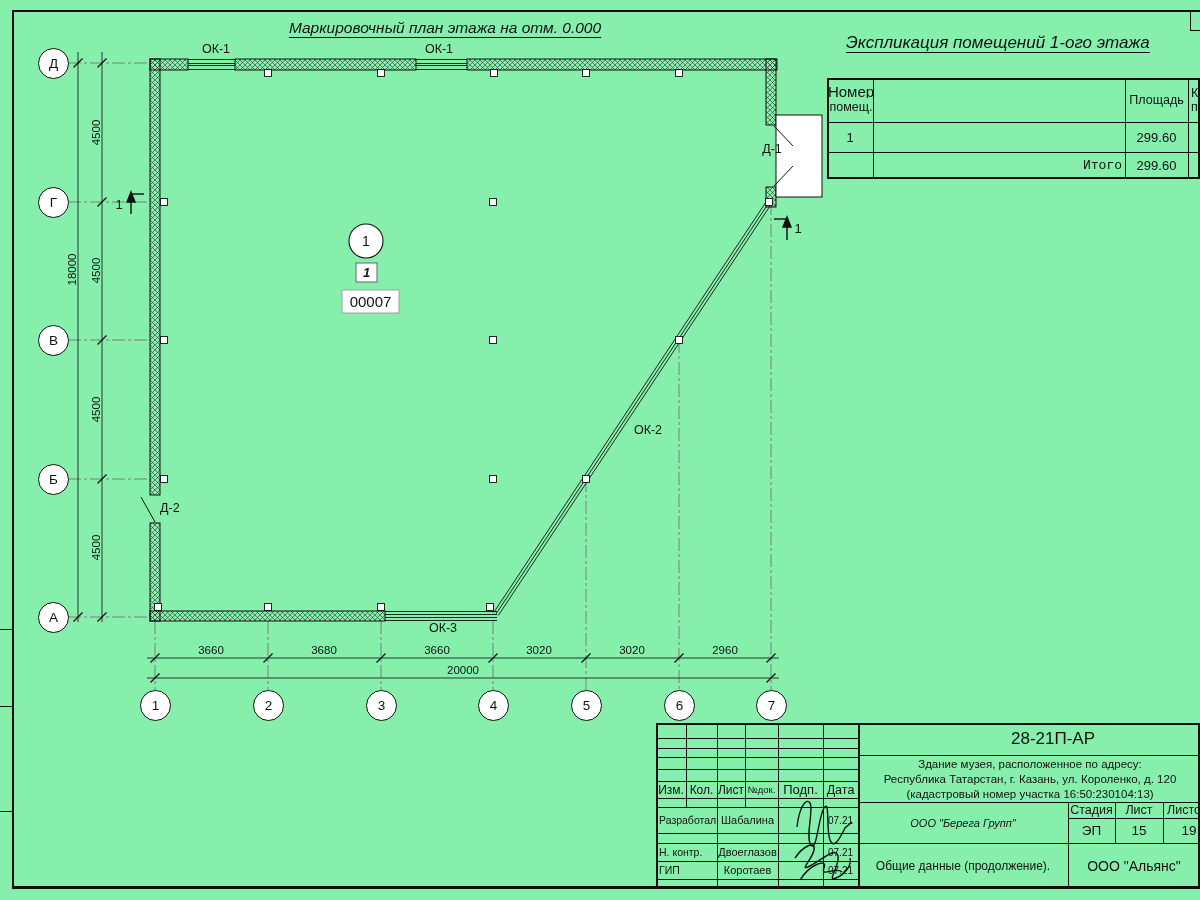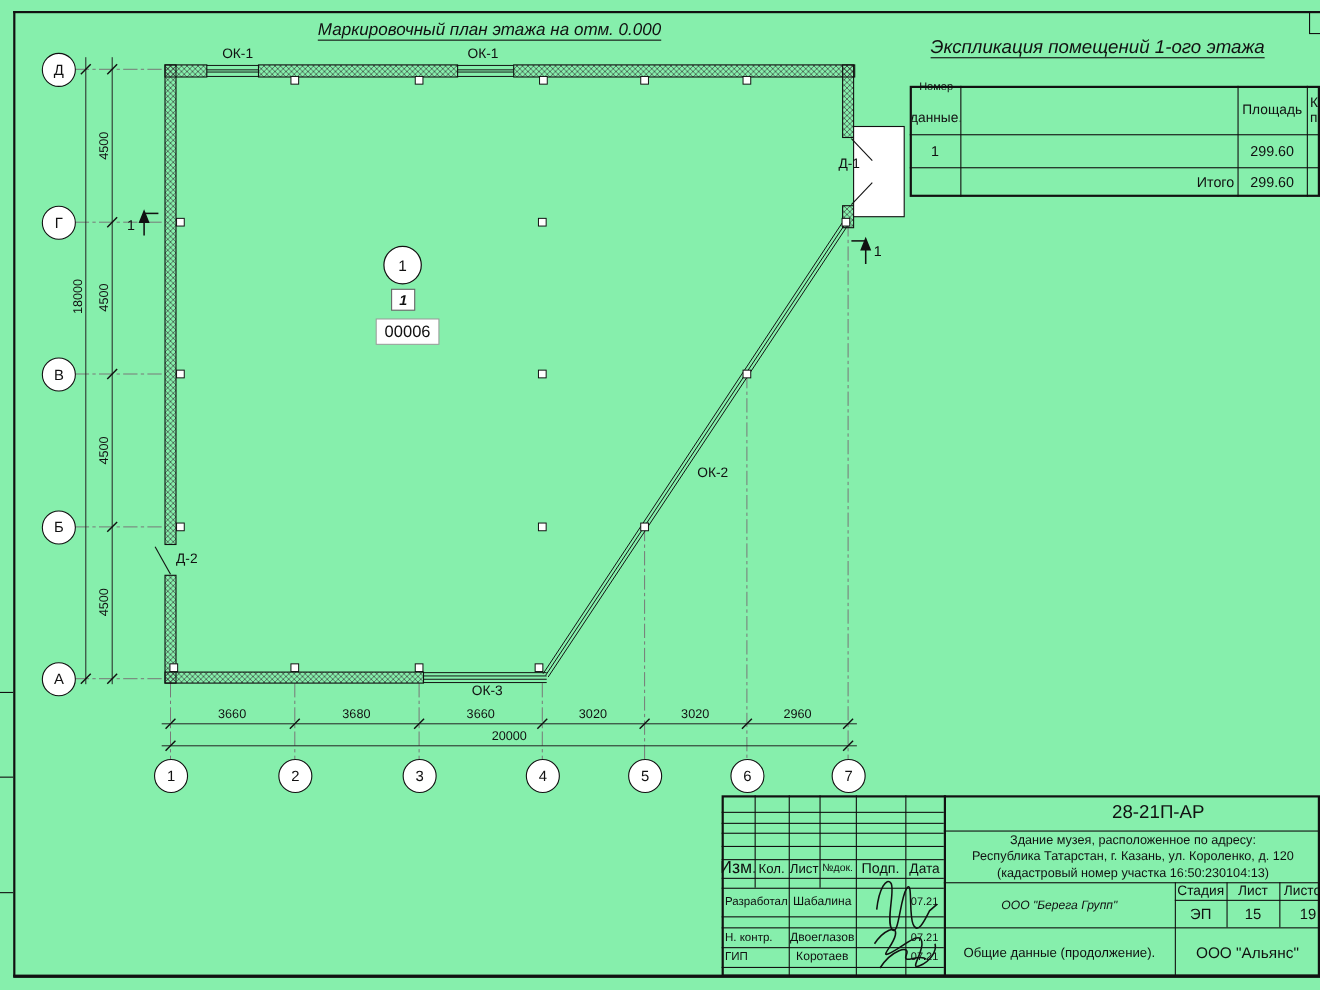--- a/index.html
+++ b/index.html
@@ -159,21 +159,21 @@
   <div class="txt lbl" style="left:196px;top:42px;width:40px;height:14px;">ОК-1</div>
   <div class="txt lbl" style="left:419px;top:42px;width:40px;height:14px;">ОК-1</div>
   <div class="txt lbl" style="left:628px;top:423px;width:40px;height:14px;">ОК-2</div>
   <div class="txt lbl" style="left:423px;top:621px;width:40px;height:14px;">ОК-3</div>
   <div class="txt lbl" style="left:752px;top:142px;width:40px;height:14px;">Д-1</div>
   <div class="txt lbl left" style="left:160px;top:501px;width:40px;height:14px;">Д-2</div>
   <div class="txt" style="left:112px;top:197px;width:14px;height:14px;font-size:13px;">1</div>
   <div class="txt" style="left:791px;top:221px;width:14px;height:14px;font-size:13px;">1</div>
   <div class="txt" style="left:349px;top:224px;width:34px;height:34px;font-size:14px;">1</div>
   <div class="txt ital" style="left:356px;top:263px;width:21px;height:19px;font-size:13px;font-weight:bold;">1</div>
-  <div class="txt" style="left:342px;top:290px;width:57px;height:23px;font-size:15px;">00006</div>
+  <div class="txt" style="left:342px;top:290px;width:57px;height:23px;font-size:15px;">00007</div>
 
   <div class="axis-circle" style="left:38px;top:48px;">Д</div>
   <div class="axis-circle" style="left:38px;top:187px;">Г</div>
   <div class="axis-circle" style="left:38px;top:325px;">В</div>
   <div class="axis-circle" style="left:38px;top:464px;">Б</div>
   <div class="axis-circle" style="left:38px;top:602px;">А</div>
   <div class="axis-circle" style="left:140px;top:690px;">1</div>
   <div class="axis-circle" style="left:253px;top:690px;">2</div>
   <div class="axis-circle" style="left:366px;top:690px;">3</div>
   <div class="axis-circle" style="left:478px;top:690px;">4</div>
@@ -194,28 +194,28 @@
   <div class="txt dim" style="left:700px;top:643px;width:50px;height:13px;">2960</div>
   <div class="txt dim" style="left:438px;top:663px;width:50px;height:13px;">20000</div>
 
   <div class="txt ital undl left" style="left:846px;top:33px;width:354px;height:20px;font-size:17px;font-style:italic;">Экспликация помещений 1-ого этажа</div>
   <div class="abs" style="left:827px;top:78px;width:373px;height:101px;border:2px solid #111;box-sizing:border-box;"></div>
   <div class="vln" style="left:873px;top:78px;height:101px;"></div>
   <div class="vln" style="left:1125px;top:78px;height:101px;"></div>
   <div class="vln" style="left:1188px;top:78px;height:101px;"></div>
   <div class="hln" style="left:827px;top:122px;width:373px;"></div>
   <div class="hln" style="left:827px;top:152px;width:373px;"></div>
-  <div class="cell" style="left:829px;top:72px;width:44px;height:14px;font-size:10px;">Номер</div>
-  <div class="cell" style="left:829px;top:100px;width:44px;height:14px;font-size:12.5px;">данные.</div>
+  <div class="cell" style="left:829px;top:84px;width:44px;height:14px;font-size:15px;">Номер</div>
+  <div class="cell" style="left:829px;top:100px;width:44px;height:14px;font-size:12.5px;">помещ.</div>
   <div class="cell" style="left:1125px;top:78px;width:63px;height:44px;font-size:12.5px;">Площадь</div>
   <div class="cell left" style="left:1191px;top:86px;width:12px;height:14px;font-size:12.5px;">Ка</div>
   <div class="cell left" style="left:1191px;top:100px;width:12px;height:14px;font-size:12.5px;">по</div>
   <div class="cell" style="left:827px;top:122px;width:46px;height:30px;font-size:13px;">1</div>
   <div class="cell" style="left:1125px;top:122px;width:63px;height:30px;font-size:13px;">299.60</div>
-  <div class="cell right" style="left:880px;top:152px;width:242px;height:27px;font-size:13px;">Итого</div>
+  <div class="cell right" style="left:880px;top:152px;width:242px;height:27px;font-size:13px;font-family:Liberation Mono, monospace;">Итого</div>
   <div class="cell" style="left:1125px;top:152px;width:63px;height:27px;font-size:13px;">299.60</div>
 
   <div class="abs" style="left:656px;top:723px;width:544px;height:165px;border:2px solid #111;box-sizing:border-box;"></div>
   <div class="vln" style="left:686px;top:723px;height:84px;"></div>
   <div class="vln" style="left:717px;top:723px;height:165px;"></div>
   <div class="vln" style="left:745px;top:723px;height:84px;"></div>
   <div class="vln" style="left:778px;top:723px;height:165px;"></div>
   <div class="vln" style="left:823px;top:723px;height:165px;"></div>
   <div class="vln" style="left:858px;top:723px;height:165px;width:2px;"></div>
   <div class="vln" style="left:1068px;top:802px;height:86px;"></div>
@@ -230,21 +230,21 @@
   <div class="hln" style="left:656px;top:807px;width:202px;"></div>
   <div class="hln" style="left:656px;top:833px;width:202px;"></div>
   <div class="hln" style="left:656px;top:843px;width:202px;"></div>
   <div class="hln" style="left:656px;top:861px;width:202px;"></div>
   <div class="hln" style="left:656px;top:879px;width:202px;"></div>
   <div class="hln" style="left:858px;top:755px;width:342px;"></div>
   <div class="hln" style="left:858px;top:802px;width:342px;"></div>
   <div class="hln" style="left:1068px;top:818px;width:132px;"></div>
   <div class="hln" style="left:858px;top:843px;width:342px;"></div>
 
-  <div class="cell" style="left:656px;top:781px;width:30px;height:17px;font-size:16px;">Изм.</div>
+  <div class="cell" style="left:656px;top:781px;width:30px;height:17px;font-size:12px;">Изм.</div>
   <div class="cell" style="left:686px;top:781px;width:31px;height:17px;font-size:12px;">Кол.</div>
   <div class="cell" style="left:717px;top:781px;width:28px;height:17px;font-size:12px;">Лист</div>
   <div class="cell" style="left:745px;top:781px;width:33px;height:17px;font-size:9.5px;">№док.</div>
   <div class="cell" style="left:778px;top:781px;width:45px;height:17px;font-size:13px;">Подп.</div>
   <div class="cell" style="left:823px;top:781px;width:35px;height:17px;font-size:12.5px;">Дата</div>
 
   <div class="cell left" style="left:659px;top:807px;width:57px;height:26px;font-size:10.5px;">Разработал</div>
   <div class="cell" style="left:717px;top:807px;width:61px;height:26px;font-size:11px;">Шабалина</div>
   <div class="cell" style="left:823px;top:807px;width:35px;height:26px;font-size:10px;">07.21</div>
   <div class="cell left" style="left:659px;top:843px;width:57px;height:18px;font-size:10.5px;">Н. контр.</div>

